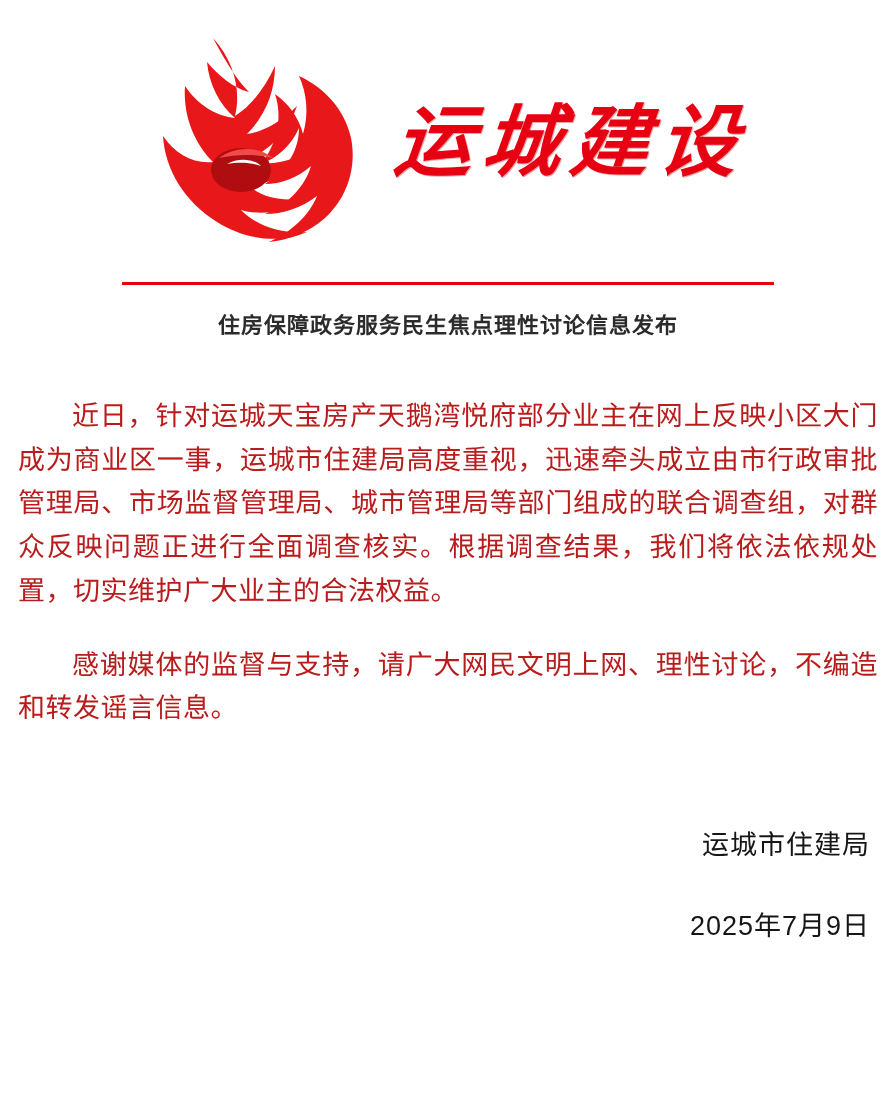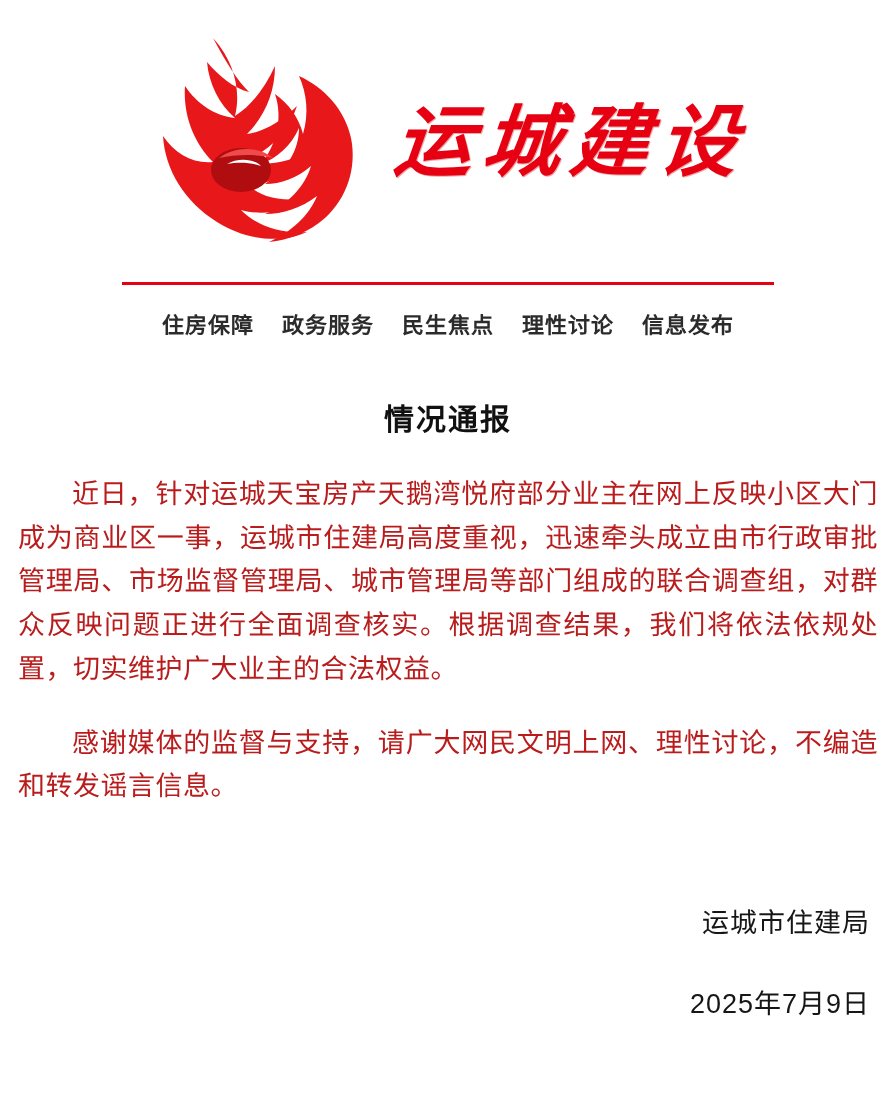--- a/index.html
+++ b/index.html
@@ -56,21 +56,20 @@
     height: 3px;
     background: #e60012;
     margin: 14px auto 0 auto;
   }
 
   .nav {
     margin-top: 22px;
     display: flex;
     justify-content: center;
     align-items: center;
-    gap: 28px;
   }
   .nav-item {
     font-size: 22px;
     font-weight: 700;
     color: #2b2b2b;
     letter-spacing: 1px;
     cursor: pointer;
     white-space: nowrap;
   }
 
@@ -144,21 +143,20 @@
 
   <nav class="nav">
     <span class="nav-item">住房保障</span>
     <span class="nav-item">政务服务</span>
     <span class="nav-item">民生焦点</span>
     <span class="nav-item">理性讨论</span>
     <span class="nav-item">信息发布</span>
   </nav>
 
   <div class="article">
-    <h1 class="doc-title">情况通报</h1>
     <p class="para">近日，针对运城天宝房产天鹅湾悦府部分业主在网上反映小区大门成为商业区一事，运城市住建局高度重视，迅速牵头成立由市行政审批管理局、市场监督管理局、城市管理局等部门组成的联合调查组，对群众反映问题正进行全面调查核实。根据调查结果，我们将依法依规处置，切实维护广大业主的合法权益。</p>
     <p class="para">感谢媒体的监督与支持，请广大网民文明上网、理性讨论，不编造和转发谣言信息。</p>
   </div>
 
   <div class="signature">
     <div class="sign-org">运城市住建局</div>
     <div class="sign-date">2025年7月9日</div>
   </div>
 
 </div>

